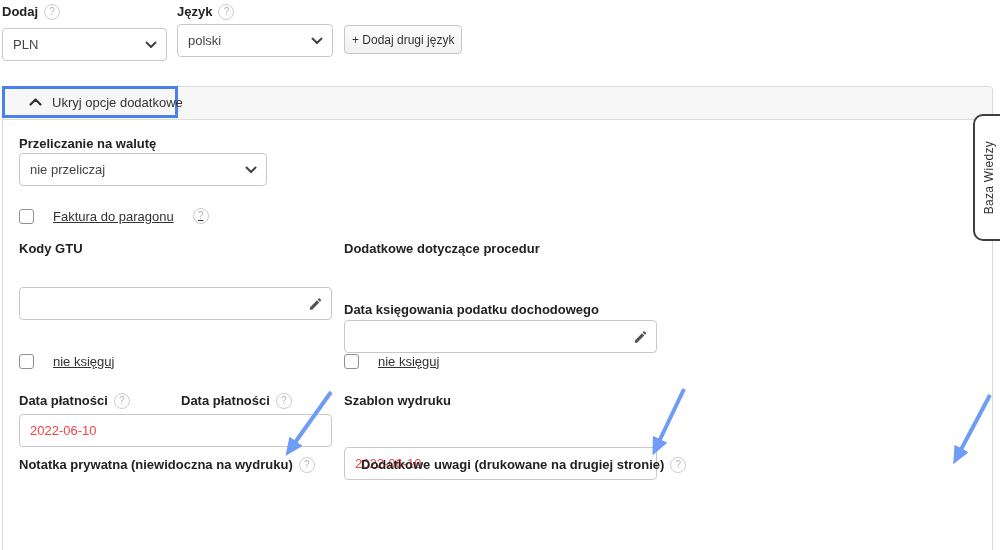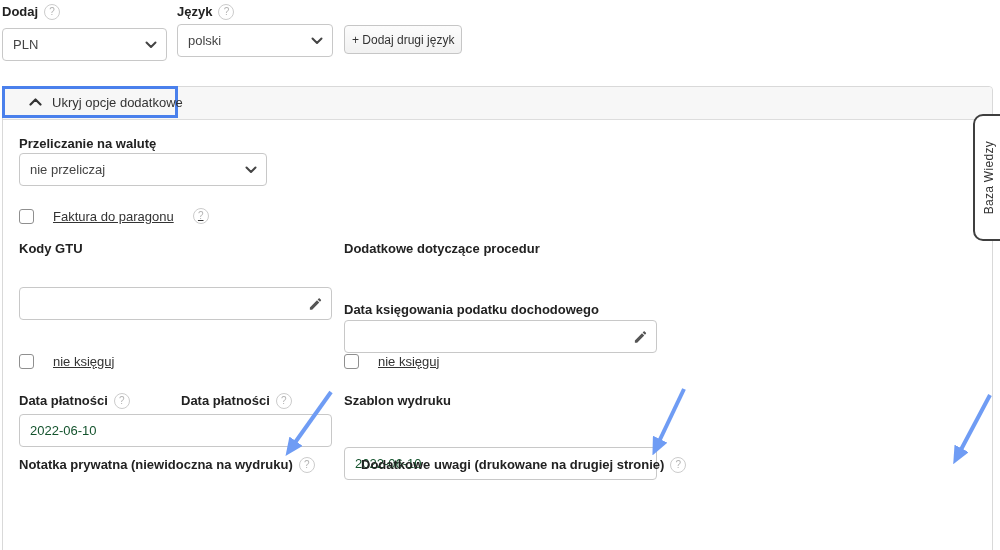--- a/index.html
+++ b/index.html
@@ -28,21 +28,21 @@
     font-family: "Liberation Sans", sans-serif;
   }
   .select-wrap .chev {
     position: absolute; right: 10px; top: 50%; transform: translateY(-50%);
     pointer-events: none; display: flex;
   }
   
   .input-wrap { position: relative; height: 33px; }
   .input-wrap input {
     width: 100%; height: 33px; border: 1px solid #c8c8c8; border-radius: 4px;
-    padding: 0 10px; font-size: 13px; color: #14532d; background: #fff;
+    padding: 0 10px; font-size: 13px; color: #ef4444; background: #fff;
     font-family: "Liberation Sans", sans-serif;
   }
   .input-wrap.with-icon input { padding-right: 32px; }
   .pencil { position: absolute; right: 9px; top: 50%; transform: translateY(-50%); display: flex; cursor: pointer; }
   
   .check-row { display: flex; align-items: center; gap: 19px; height: 18px; text-decoration: underline; }
   .check-row input[type="checkbox"] {
     appearance: none; -webkit-appearance: none; width: 15px; height: 15px;
     border: 1px solid #8f8f8f; border-radius: 3px; background: #fff; cursor: pointer; flex: 0 0 auto;
   }

